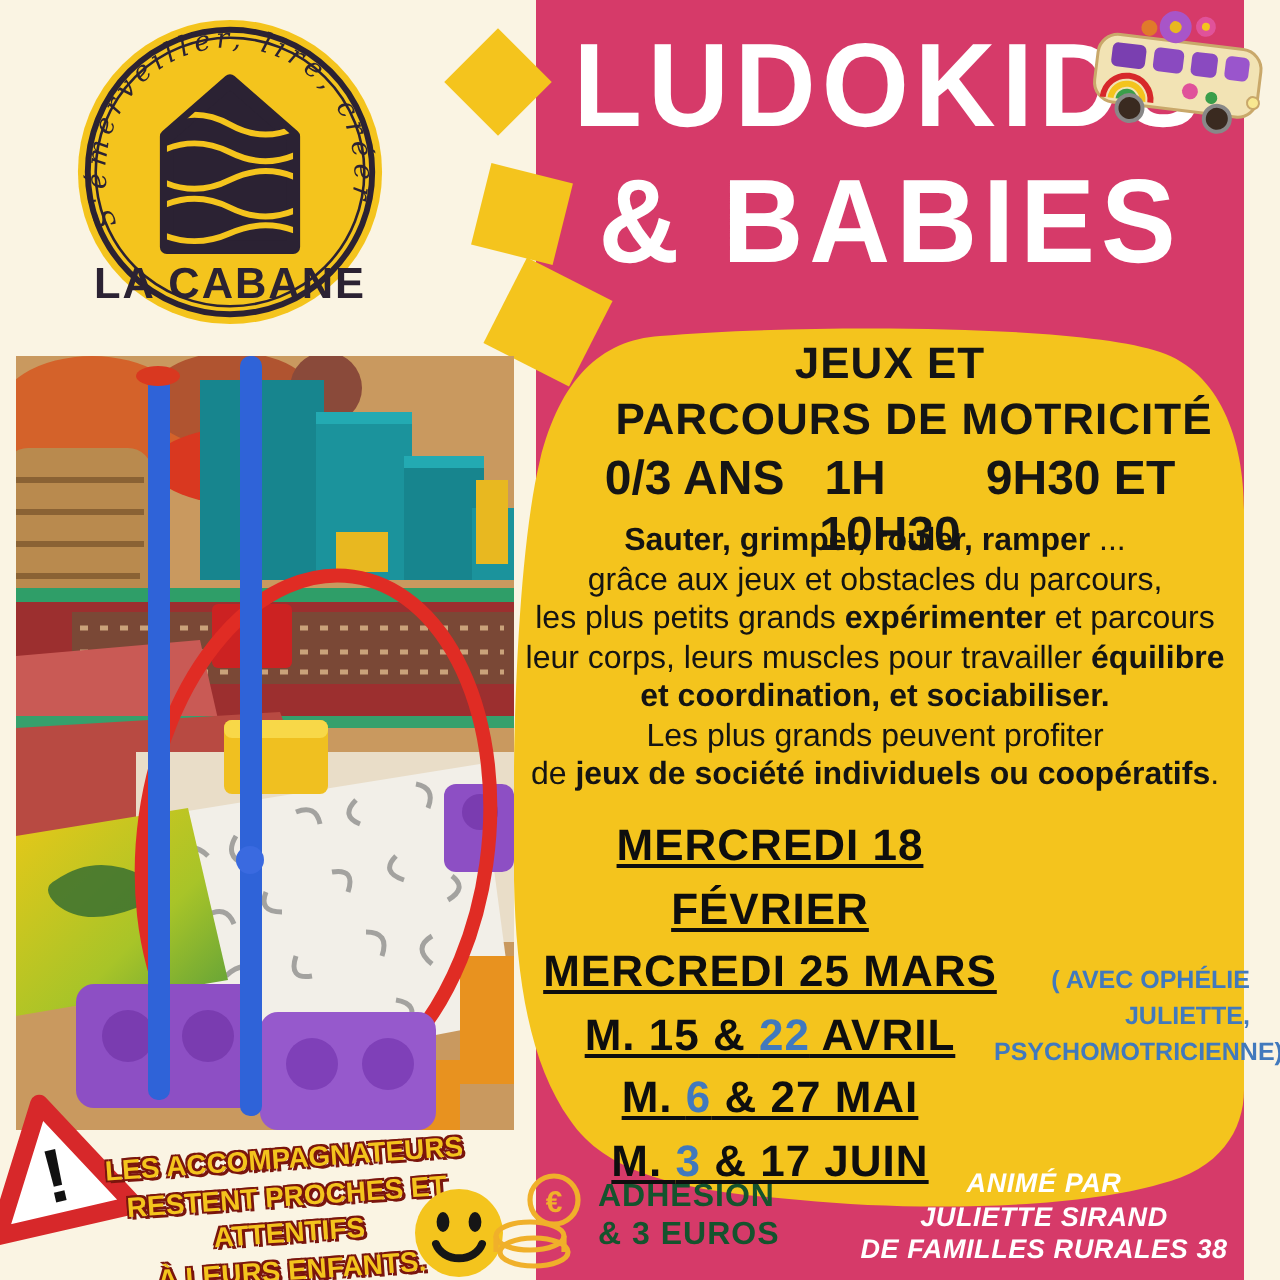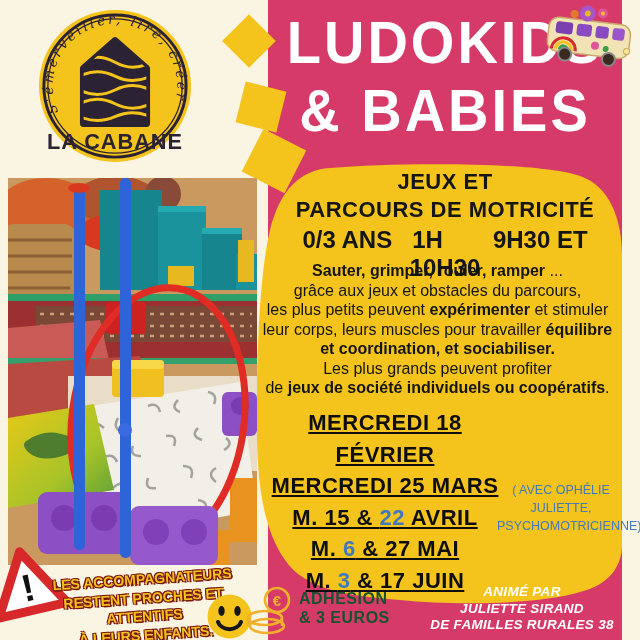--- a/index.html
+++ b/index.html
@@ -22,32 +22,32 @@
   
   .diamond{background:#f4c41d;}
   #diamond1{left:230px;top:22px;width:38px;height:38px;transform:rotate(45deg);}
   #diamond2{left:240px;top:86px;width:42px;height:42px;transform:rotate(14deg);}
   #diamond3{left:250px;top:137px;width:48px;height:48px;transform:rotate(27deg);}
 
   
   #blob{left:250px;top:160px;width:375px;height:480px;}
   .h-line{left:268px;width:354px;text-align:center;font-weight:700;color:#151515;letter-spacing:.5px;}
   #heading1{top:169px;font-size:22px;}
-  #heading2{top:197px;font-size:22px;}
+  #heading2{top:197px;font-size:22px;padding-left:12px;}
   #age-row{left:268px;width:354px;top:226px;text-align:center;font-weight:900;font-size:24px;color:#151515;}
   #age-row .gap1{margin-left:20px;}
   #age-row .gap2{margin-left:50px;}
   #description{left:250px;width:375px;top:261px;text-align:center;
     font-size:16px;line-height:19.5px;color:#141414;}
   #description .b{font-weight:bold;}
   #dates{left:258px;width:254px;top:407px;text-align:center;font-weight:900;
     font-size:22px;line-height:31.5px;color:#0e0e0e;letter-spacing:.5px;text-decoration:underline;}
   .blue{color:#4179bd;}
-  #side-note{left:497px;top:481px;width:128px;text-align:center;color:#4179bd;
-    font-weight:400;font-size:12.5px;line-height:18px;}
+  #side-note{left:497px;top:481px;width:128px;text-align:right;color:#4179bd;
+    font-weight:700;font-size:12.5px;line-height:18px;}
 
   
   #credits{left:424px;top:584px;width:196px;text-align:center;color:#ffffff;
     font-weight:900;font-size:13.5px;line-height:16.5px;letter-spacing:.3px;font-style:italic;}
   #adhesion{left:299px;top:589px;color:#14532d;font-weight:900;font-size:16px;
     line-height:19px;letter-spacing:.5px;}
   #warning-text{left:30px;top:570px;width:228px;text-align:center;color:#f4c41d;
     font-weight:900;font-size:14px;line-height:18.5px;transform:rotate(-4deg);
     text-shadow:1.5px 1.5px 0 #7a150d,-1px -1px 0 #7a150d,1px -1px 0 #7a150d,-1px 1px 0 #7a150d;}
 
@@ -128,21 +128,21 @@
     C 30,30 50,10 80,8 Z"></path>
 </svg>
 
 <div class="abs h-line" id="heading1">JEUX ET</div>
 <div class="abs h-line" id="heading2">PARCOURS DE MOTRICITÉ</div>
 <div class="abs" id="age-row"><span>0/3 ANS</span><span class="gap1">1H</span><span class="gap2">9H30 ET 10H30</span></div>
 
 <div class="abs" id="description">
     <div><span class="b">Sauter, grimper, rouler, ramper</span><span> ...</span></div>
     <div><span>grâce aux jeux et obstacles du parcours,</span></div>
-    <div><span>les plus petits peuvent </span><span class="b">expérimenter</span><span> et stimuler</span></div>
+    <div><span>les plus petits grands </span><span class="b">expérimenter</span><span> et parcours</span></div>
     <div><span>leur corps, leurs muscles pour travailler </span><span class="b">équilibre</span></div>
     <div><span class="b">et coordination, et sociabiliser.</span></div>
     <div><span>Les plus grands peuvent profiter</span></div>
     <div><span>de </span><span class="b">jeux de société individuels ou coopératifs</span><span>.</span></div>
   </div>
 
 <div class="abs" id="dates">
     <div><span>MERCREDI 18 FÉVRIER</span></div>
     <div><span>MERCREDI 25 MARS</span></div>
     <div><span>M. 15 &amp; </span><span class="blue">22</span><span> AVRIL</span></div>

